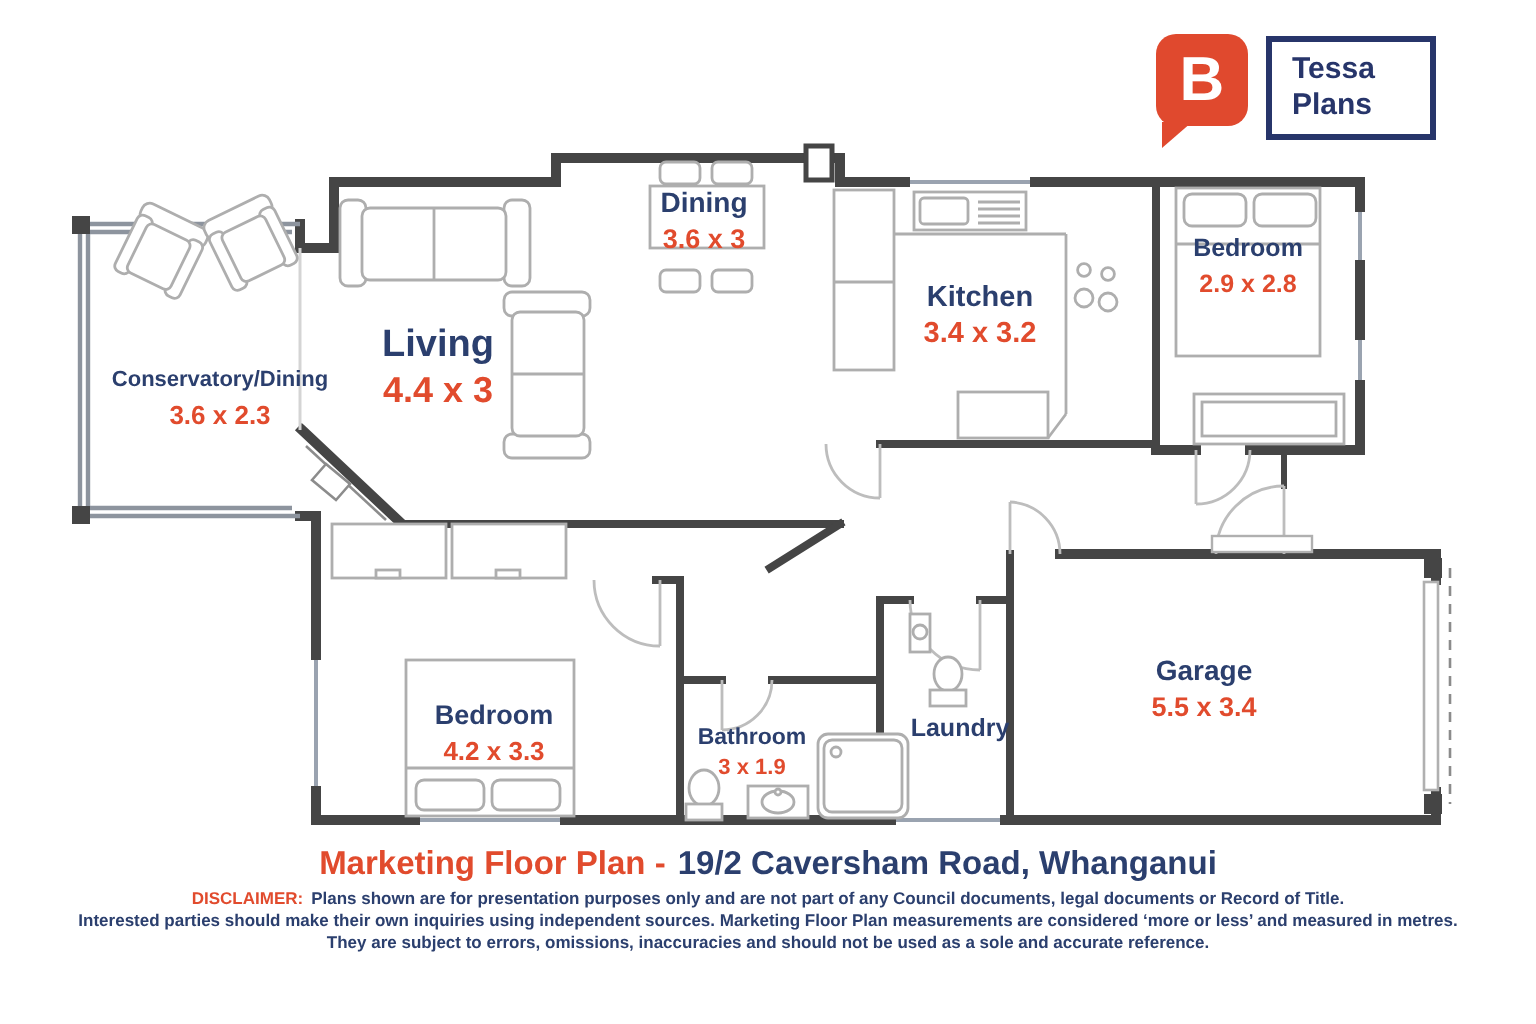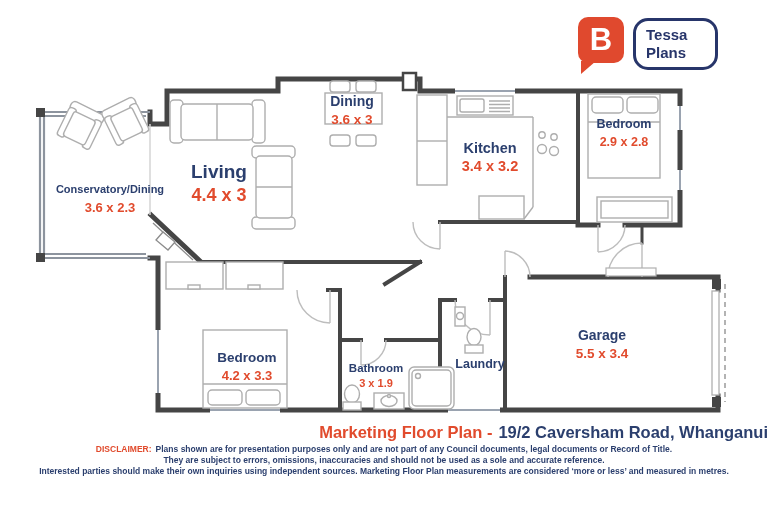--- a/index.html
+++ b/index.html
@@ -14,31 +14,31 @@
     background:#e0492e;border-radius:10px;
     display:flex;align-items:center;justify-content:center;
   }
   .logo-bubble .tail{
     position:absolute;left:3px;bottom:-11px;width:0;height:0;
     border-top:13px solid #e0492e;border-right:15px solid transparent;
   }
   .logo-letter{color:#ffffff;font-size:31px;font-weight:700;line-height:1;margin-top:-2px;}
   .logo-namebox{
     position:absolute;left:633px;top:18px;width:69px;height:46px;
-    border:3px solid #27356a;border-radius:15px;
+    border:3px solid #27356a;border-radius:0;
     display:flex;flex-direction:column;justify-content:center;padding-left:10px;
     color:#27356a;font-size:15px;font-weight:700;line-height:18px;
   }
   
   svg{position:absolute;left:0;top:0;}
   .room-name{fill:#2b3f6e;font-weight:700;font-family:"Liberation Sans",sans-serif;}
   .room-dim{fill:#e14b2d;font-weight:700;font-family:"Liberation Sans",sans-serif;}
   
   .footer-title{
-    position:absolute;top:423px;left:0;width:768px;text-align:right;
+    position:absolute;top:423px;left:0;width:768px;text-align:center;
     font-size:16.5px;font-weight:700;
   }
   .footer-title .t-prefix{color:#e14b2d;margin-right:6px;}
   .footer-title .t-address{color:#2b3f6e;}
   .disclaimer{
     position:absolute;top:444px;left:0;width:768px;text-align:center;
     color:#2b3f6e;font-size:8.5px;font-weight:600;line-height:11px;
   }
   .disclaimer .disc-label{color:#e14b2d;font-weight:700;margin-right:4px;}
 </style>
@@ -279,17 +279,17 @@
     </g>
   </svg>
 
   <div class="footer-title">
     <span class="t-prefix">Marketing Floor Plan -</span><span class="t-address">19/2 Caversham Road, Whanganui</span>
   </div>
   <div class="disclaimer">
     <div>
       <span class="disc-label">DISCLAIMER:</span><span>Plans shown are for presentation purposes only and are not part of any Council documents, legal documents or Record of Title.</span>
     </div>
+    <div>Interested parties should make their own inquiries using independent sources. Marketing Floor Plan measurements are considered ‘more or less’ and measured in metres.</div>
     <div>They are subject to errors, omissions, inaccuracies and should not be used as a sole and accurate reference.</div>
-    <div>Interested parties should make their own inquiries using independent sources. Marketing Floor Plan measurements are considered ‘more or less’ and measured in metres.</div>
   </div>
 
 </div>
 
 </body></html>

